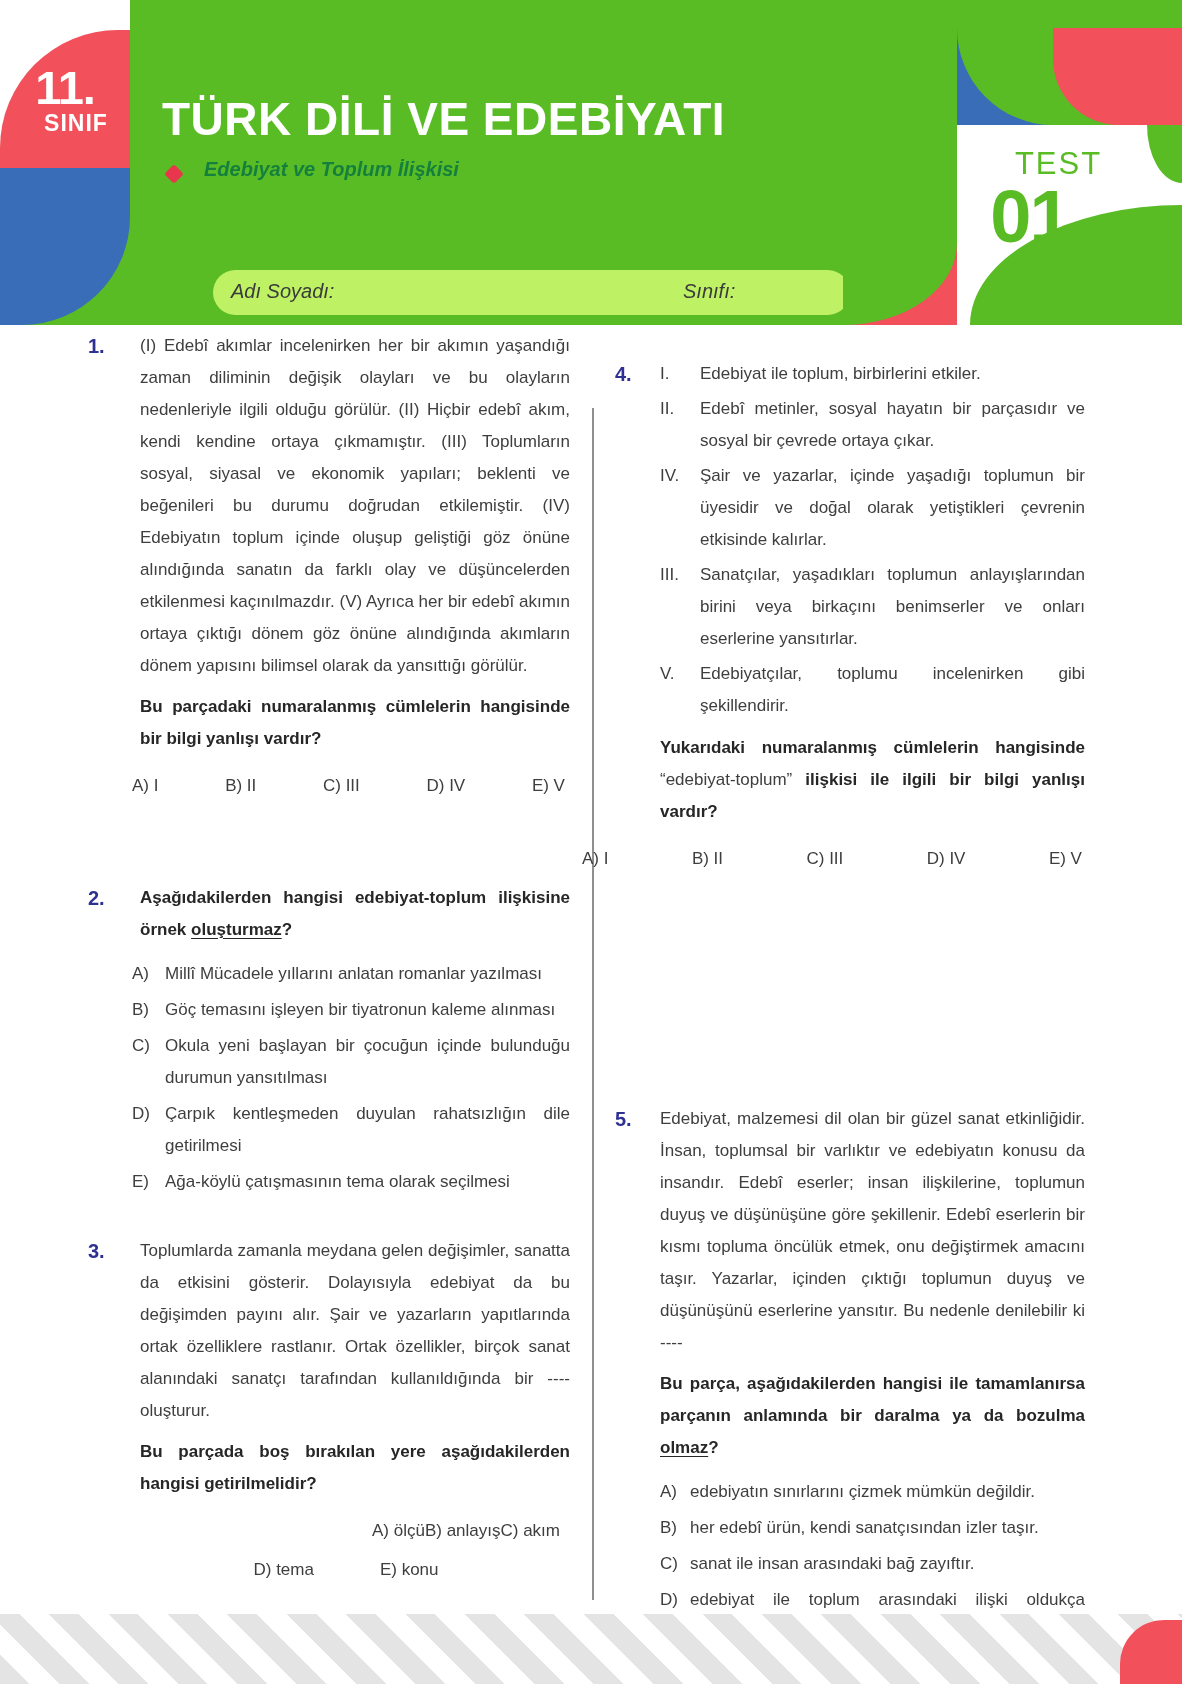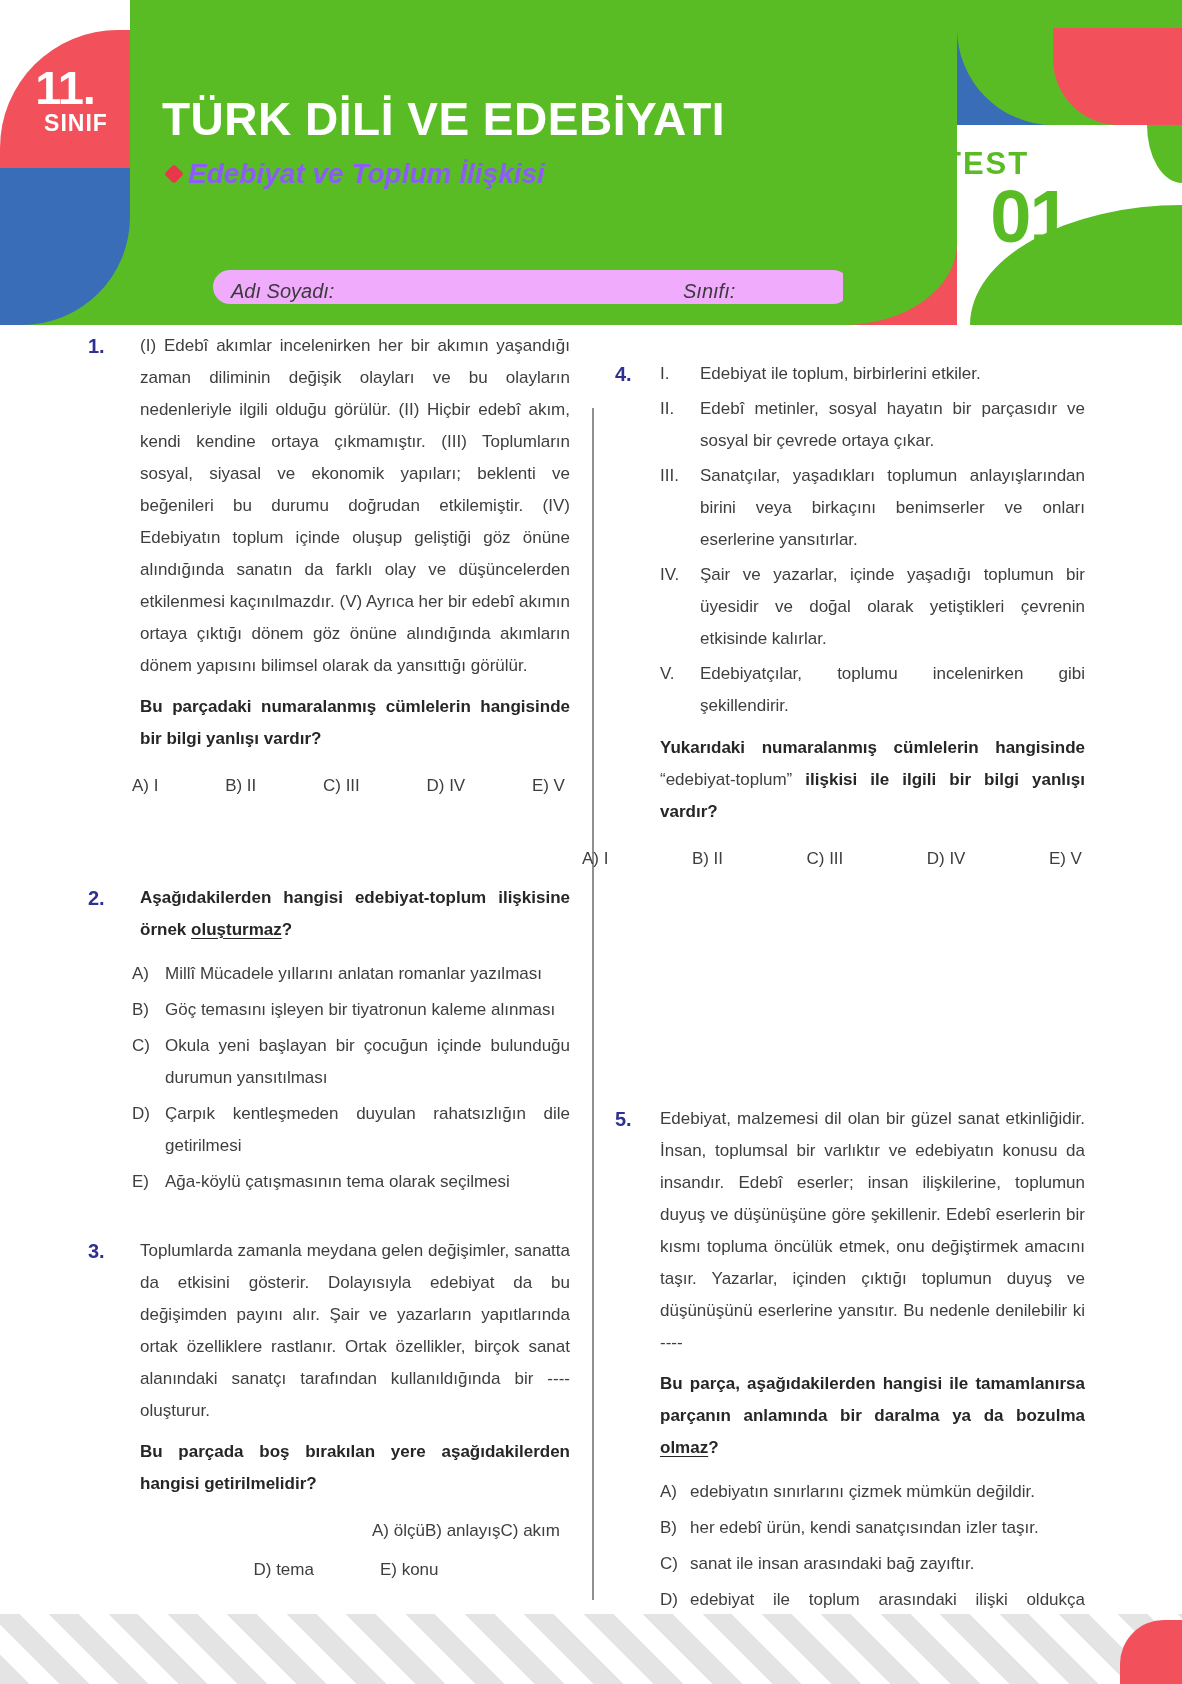--- a/index.html
+++ b/index.html
@@ -9,42 +9,42 @@
   .hdr{position:absolute;left:0;top:0;width:1182px;height:325px}
   .hdr-green{position:absolute;left:130px;top:0;right:0;bottom:0;background:#5abc25}
   .grade-blue-bg{position:absolute;left:0;top:168px;width:130px;height:157px;background:#5abc25}
   .grade-red{position:absolute;left:0;top:30px;width:130px;height:138px;background:#f2505a;
              border-top-left-radius:118px;color:#fff;text-align:center;padding-top:36px;box-sizing:border-box}
   .grade-num{font-weight:bold;font-size:47px;line-height:44px;letter-spacing:-1px;}
   .grade-lbl{font-weight:bold;font-size:23px;line-height:26px;letter-spacing:1px;padding-left:22px}
   .grade-blue{position:absolute;left:0;top:168px;width:130px;height:157px;background:#3a6db7;
               border-bottom-right-radius:108px}
   .hdr-title{position:absolute;left:162px;top:92px;font-weight:bold;font-size:46px;color:#fff;letter-spacing:.5px}
-  .hdr-sub{position:absolute;left:188px;top:158px;font-weight:bold;font-style:italic;font-size:28px;color:#8b5cf6}
+  .hdr-sub{position:absolute;left:204px;top:158px;font-weight:bold;font-style:italic;font-size:20px;color:#15803d}
   .sub-diamond{position:absolute;left:167px;top:167px;width:14px;height:14px;background:#e8364c;
                transform:rotate(45deg);border-radius:3px}
-  .pill{position:absolute;left:213px;top:270px;width:637px;height:34px;background:#f0abfc;border-radius:23px}
+  .pill{position:absolute;left:213px;top:270px;width:637px;height:45px;background:#bef264;border-radius:23px}
   .pill-name{position:absolute;left:18px;top:10px;font-style:italic;font-size:20px;color:#3a3a3a}
   .pill-class{position:absolute;left:470px;top:10px;font-style:italic;font-size:20px;color:#3a3a3a}
   
   .d-redq{position:absolute;left:843px;top:243px;width:114px;height:82px;background:#f2505a}
   .d-redq-cut{position:absolute;left:843px;top:243px;width:114px;height:82px;background:#5abc25;
               border-bottom-right-radius:100%}
   .d-blue{position:absolute;left:957px;top:28px;width:96px;height:97px;background:#3a6db7}
   .d-blue-cut{position:absolute;left:957px;top:28px;width:96px;height:97px;background:#5abc25;
               border-bottom-left-radius:100%}
   .d-redtop{position:absolute;left:1053px;top:28px;width:129px;height:97px;background:#f2505a;
             border-bottom-left-radius:66px}
   .d-white{position:absolute;left:957px;top:125px;width:225px;height:200px;background:#fff}
   .d-green-br{position:absolute;left:970px;top:205px;width:212px;height:120px;background:#5abc25;
               border-top-left-radius:100%}
   .d-green-notch{position:absolute;left:1147px;top:125px;width:35px;height:58px;background:#5abc25;
                  border-bottom-left-radius:100%}
-  .test-label{position:absolute;left:942px;top:146px;width:175px;
-              font-weight:bold;font-size:31px;color:#5abc25;letter-spacing:2px}
+  .test-label{position:absolute;left:971px;top:146px;width:175px;text-align:center;
+              font-weight:normal;font-size:31px;color:#5abc25;letter-spacing:2px}
   .test-num{position:absolute;left:942px;top:174px;width:175px;text-align:center;
             font-weight:bold;font-size:74px;color:#5abc25;letter-spacing:-2px}
   
   .divider{position:absolute;left:592px;top:408px;width:2px;height:1192px;background:#8f8f8f}
   .col{position:absolute;font-size:17px;line-height:32px}
   .col-l{left:88px;top:330px;width:482px}
   .col-r{left:615px;top:355px;width:470px}
   .q{position:relative;padding-left:52px}
   .col-r .q{padding-left:45px}
   .q-num{position:absolute;left:0;top:0;font-weight:bold;font-size:20px;color:#2e3192}
@@ -152,22 +152,22 @@
     </div>
   </div>
 </div>
 
 <div class="col col-r">
 
   <div class="q">
     <span class="q-num">4.</span>
     <div class="item"><span class="item-num">I.</span><span>Edebiyat ile toplum, birbirlerini etkiler.</span></div>
     <div class="item"><span class="item-num">II.</span><span>Edebî metinler, sosyal hayatın bir parçasıdır ve sosyal bir çevrede ortaya çıkar.</span></div>
+    <div class="item"><span class="item-num">IV.</span><span>Şair ve yazarlar, içinde yaşadığı toplumun bir üyesidir ve doğal olarak yetiştikleri çevrenin etkisinde kalırlar.</span></div>
     <div class="item"><span class="item-num">III.</span><span>Sanatçılar, yaşadıkları toplumun anlayışlarından birini veya birkaçını benimserler ve onları eserlerine yansıtırlar.</span></div>
-    <div class="item"><span class="item-num">IV.</span><span>Şair ve yazarlar, içinde yaşadığı toplumun bir üyesidir ve doğal olarak yetiştikleri çevrenin etkisinde kalırlar.</span></div>
     <div class="item"><span class="item-num">V.</span><span>Edebiyatçılar, toplumu incelenirken gibi şekillendirir.</span></div>
     <div class="stem q4-stem-gap"><span>Yukarıdaki numaralanmış cümlelerin hangisinde </span><span class="plain">“edebiyat-toplum”</span><span> ilişkisi ile ilgili bir bilgi yanlışı vardır?</span></div>
     <div class="opt-inline q4-row">
       <span>A) I</span>
       <span>B) II</span>
       <span>C) III</span>
       <span>D) IV</span>
       <span>E) V</span>
     </div>
   </div>

